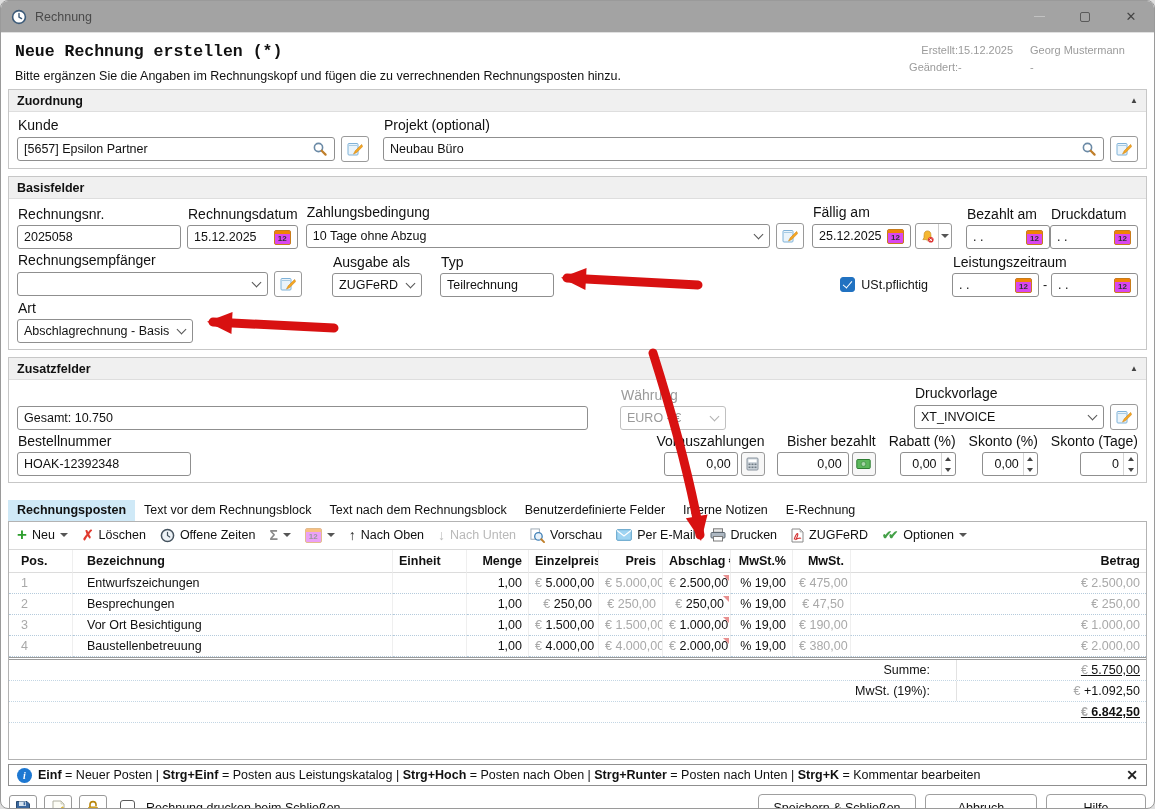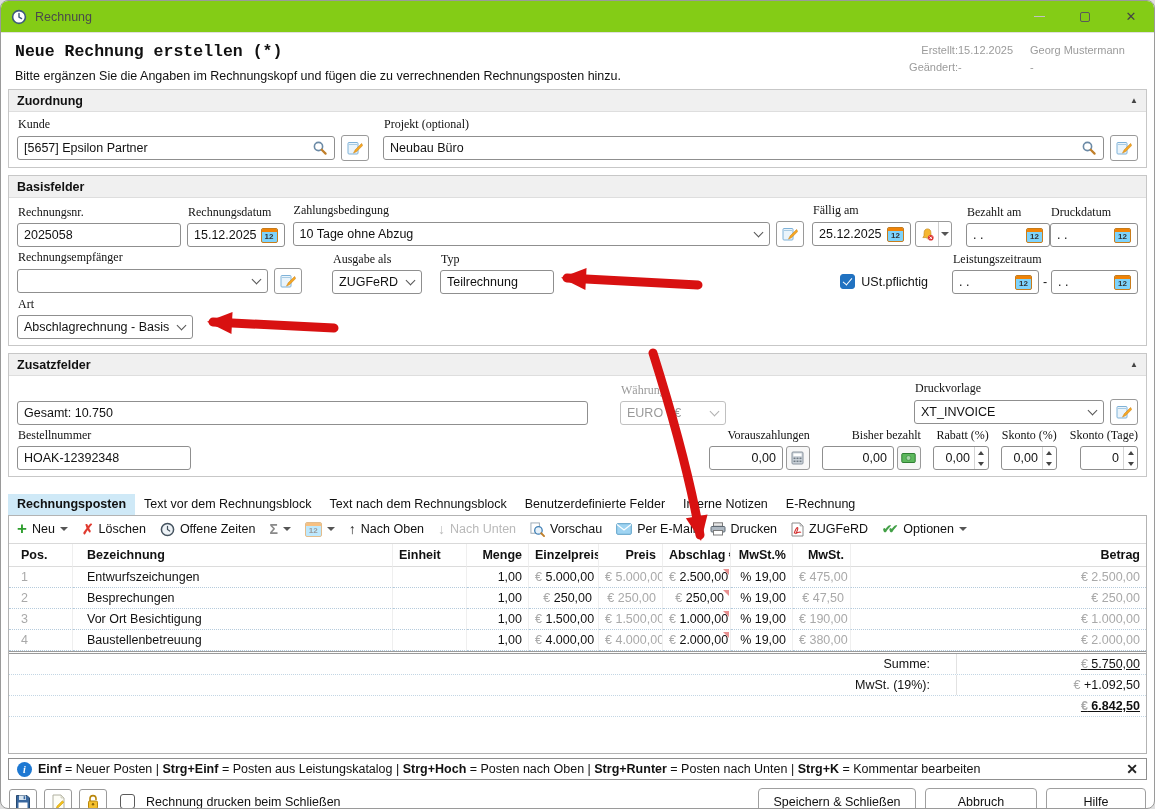--- a/index.html
+++ b/index.html
@@ -2,21 +2,21 @@
 <html><head>
 <meta charset="utf-8">
 <style>
   * { box-sizing: border-box; margin: 0; padding: 0; }
   html,body { background:#dfdfdf; }
   body { font-family:"Liberation Sans", sans-serif; font-size:12.5px; color:#111; }
   .win { width:1155px; height:809px; background:#fff; border:1px solid #9a9a9a; border-radius:8px;
          overflow:hidden; position:relative; display:flex; flex-direction:column; }
 
   
-  .titlebar { height:32px; background:#84cc16; border-bottom:1px solid #e0e0e0; display:flex; align-items:center; padding-left:10px; flex:0 0 auto; }
+  .titlebar { height:32px; background:#a3a3a3; border-bottom:1px solid #e0e0e0; display:flex; align-items:center; padding-left:10px; flex:0 0 auto; }
   .titlebar .ttl { color:#4a4a4a; margin-left:8px; font-size:12.5px; }
   .wincontrols { margin-left:auto; display:flex; height:32px; }
   .wc { width:46px; display:flex; align-items:center; justify-content:center; }
   .wc-min-bar { width:11px; height:1px; background:#c2c2c2; }
   .wc-max-box { width:10px; height:10px; border:1px solid #5a5a5a; border-radius:2px; }
   .wc-close { color:#444; font-size:13px; }
 
   
   .pagehead { padding:9px 12px 6px 14px; display:flex; flex:0 0 auto; }
   .pagehead h1 { font-size:16.5px; font-weight:bold;font-family:Liberation Mono, monospace; }
@@ -26,37 +26,37 @@
   .meta .lbl { text-align:right; }
 
   
   .group { margin:0 7px 7px; border:1px solid #c7c7c7; flex:0 0 auto; background:#fff; }
   .group:first-of-type { margin-top:3px; }
   .ghead { height:22px; background:#f0f0f0; border-bottom:1px solid #dedede; display:flex; align-items:center; padding:0 8px; font-weight:bold; }
   .gcollapse { margin-left:auto; font-size:8px; color:#444; cursor:default; }
   .gbody { padding:2px 8px 6px; }
   .frow { display:flex; align-items:flex-end; }
   .fld { display:flex; flex-direction:column; }
-  .fld > label { font-size:12px; margin:3px 0 3px 1px; white-space:nowrap;font-family:Liberation Serif, serif; }
+  .fld > label { font-size:14px; margin:3px 0 3px 1px; white-space:nowrap; }
   .fline { display:flex; align-items:center; gap:6px; }
   .inp, .combo, .dateinp { height:24px; border:1px solid #8f8f8f; border-radius:3px; background:#fff;
          display:flex; align-items:center; padding:0 6px; font-size:12.5px; overflow:hidden; white-space:nowrap; }
   .inp .val, .combo .val, .dateinp .val { flex:1; overflow:hidden; }
   .chev { width:7px; height:7px; border-right:1.4px solid #555; border-bottom:1.4px solid #555;
           transform:rotate(45deg); margin:-3px 1px 0 6px; flex:0 0 auto; }
   .combo.disabled { border-color:#c0c0c0; color:#9a9a9a; }
   .combo.disabled .chev { border-color:#b0b0b0; }
   .btn-sq { width:28px; height:26px; border:1px solid #9a9a9a; border-radius:3px; background:#fff;
             display:flex; align-items:center; justify-content:center; flex:0 0 auto; }
   .btn-sm { width:24px; height:24px; border:1px solid #9a9a9a; border-radius:3px; background:#f7f7f7;
             display:flex; align-items:center; justify-content:center; flex:0 0 auto; }
   .ico { display:inline-block; vertical-align:middle; flex:0 0 auto; }
 
   
-  .cal { width:17px; height:15px; border:1px solid #c87c1b; border-radius:2px; background:#7dd3fc;
+  .cal { width:17px; height:15px; border:1px solid #c87c1b; border-radius:2px; background:#d946ef;
          display:inline-flex; flex-direction:column; overflow:hidden; margin-left:4px; flex:0 0 auto; }
   .cal-top { height:4px; background:#f08306; }
   .cal-num { font-size:8px; line-height:10px; text-align:center; color:#333; font-weight:bold; }
 
   
   .bellsplit { display:flex; height:26px; border:1px solid #9a9a9a; border-radius:3px; overflow:hidden; background:#fff; }
   .bellmain { width:22px; display:flex; align-items:center; justify-content:center; }
   .bellarrow { width:13px; border-left:1px solid #cfcfcf; display:flex; align-items:center; justify-content:center; }
   .caret { width:0; height:0; border-left:4px solid transparent; border-right:4px solid transparent; border-top:4px solid #555; }
 

